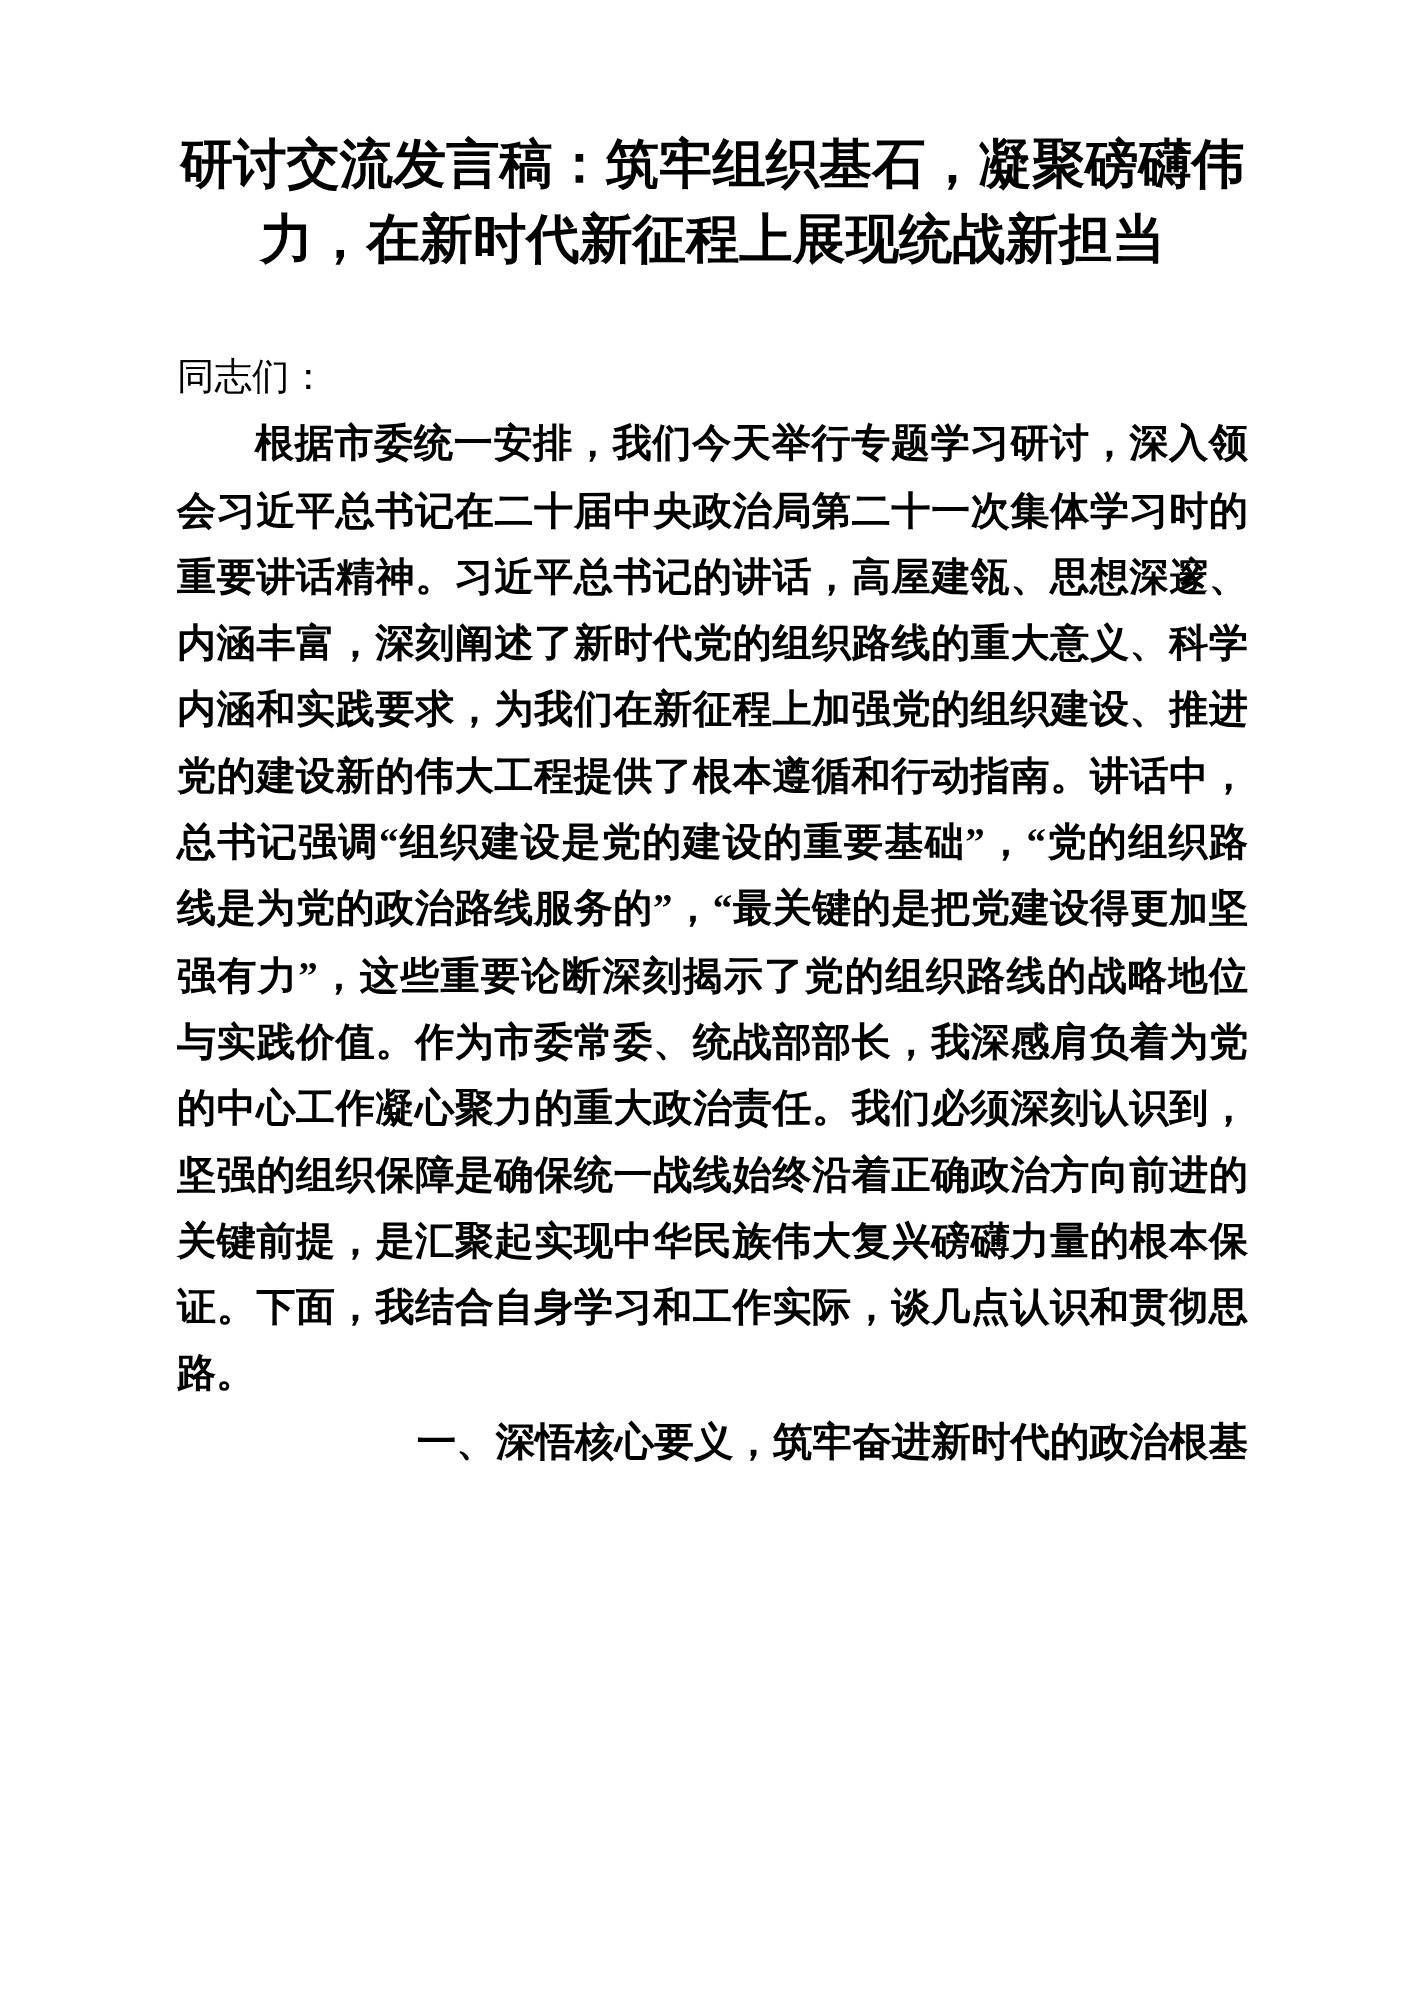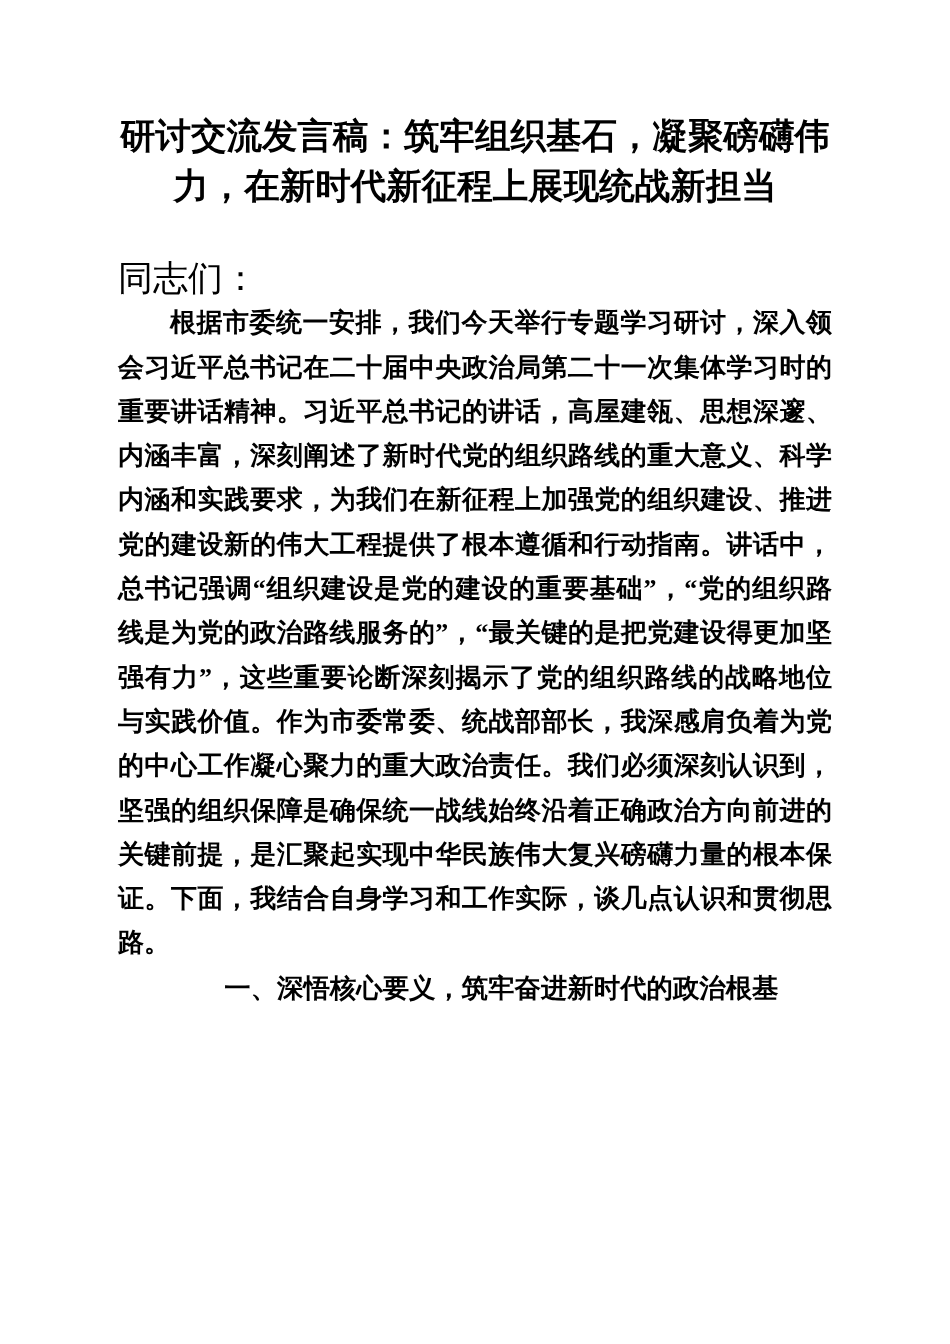--- a/index.html
+++ b/index.html
@@ -5,59 +5,59 @@
   html, body {
     margin: 0;
     padding: 0;
     background: #ffffff;
   }
   .page {
     position: relative;
     width: 950px;
     height: 1155px;
     box-sizing: border-box;
-    padding: 111px 118px 0 118px;
+    padding: 84px 118px 0 118px;
     background: #ffffff;
     color: #000000;
     overflow: hidden;
   }
   .doc-title {
     margin: 0 -4px 46px -4px;
     font-family: "Liberation Serif", serif;
     font-weight: bold;
     font-size: 35.5px;
     line-height: 50px;
     text-align: center;
     letter-spacing: 0;
   }
   .salutation {
     margin: 0;
     font-family: "Liberation Serif", serif;
-    font-size: 35px;
+    font-size: 25px;
     line-height: 44.3px;
     text-align: justify;
   }
   .para {
     margin: 0;
     font-family: "Liberation Serif", serif;
     font-size: 26px;
     line-height: 44.3px;
     text-align: justify;
     text-justify: inter-ideograph;
     text-indent: 2em;
     font-weight: bold;
   }
   .heading {
     margin: 0;
     font-family: "Liberation Sans", sans-serif;
     font-weight: bold;
     font-size: 26.4px;
     line-height: 44.3px;
     text-indent: 2em;
-    text-align: center;
+    text-align: right;
   }
 </style>
 </head>
 <body>
 
 <div class="page">
   <h1 class="doc-title">研讨交流发言稿：筑牢组织基石，凝聚磅礴伟力，在新时代新征程上展现统战新担当</h1>
 
   <p class="salutation">同志们：</p>
 

